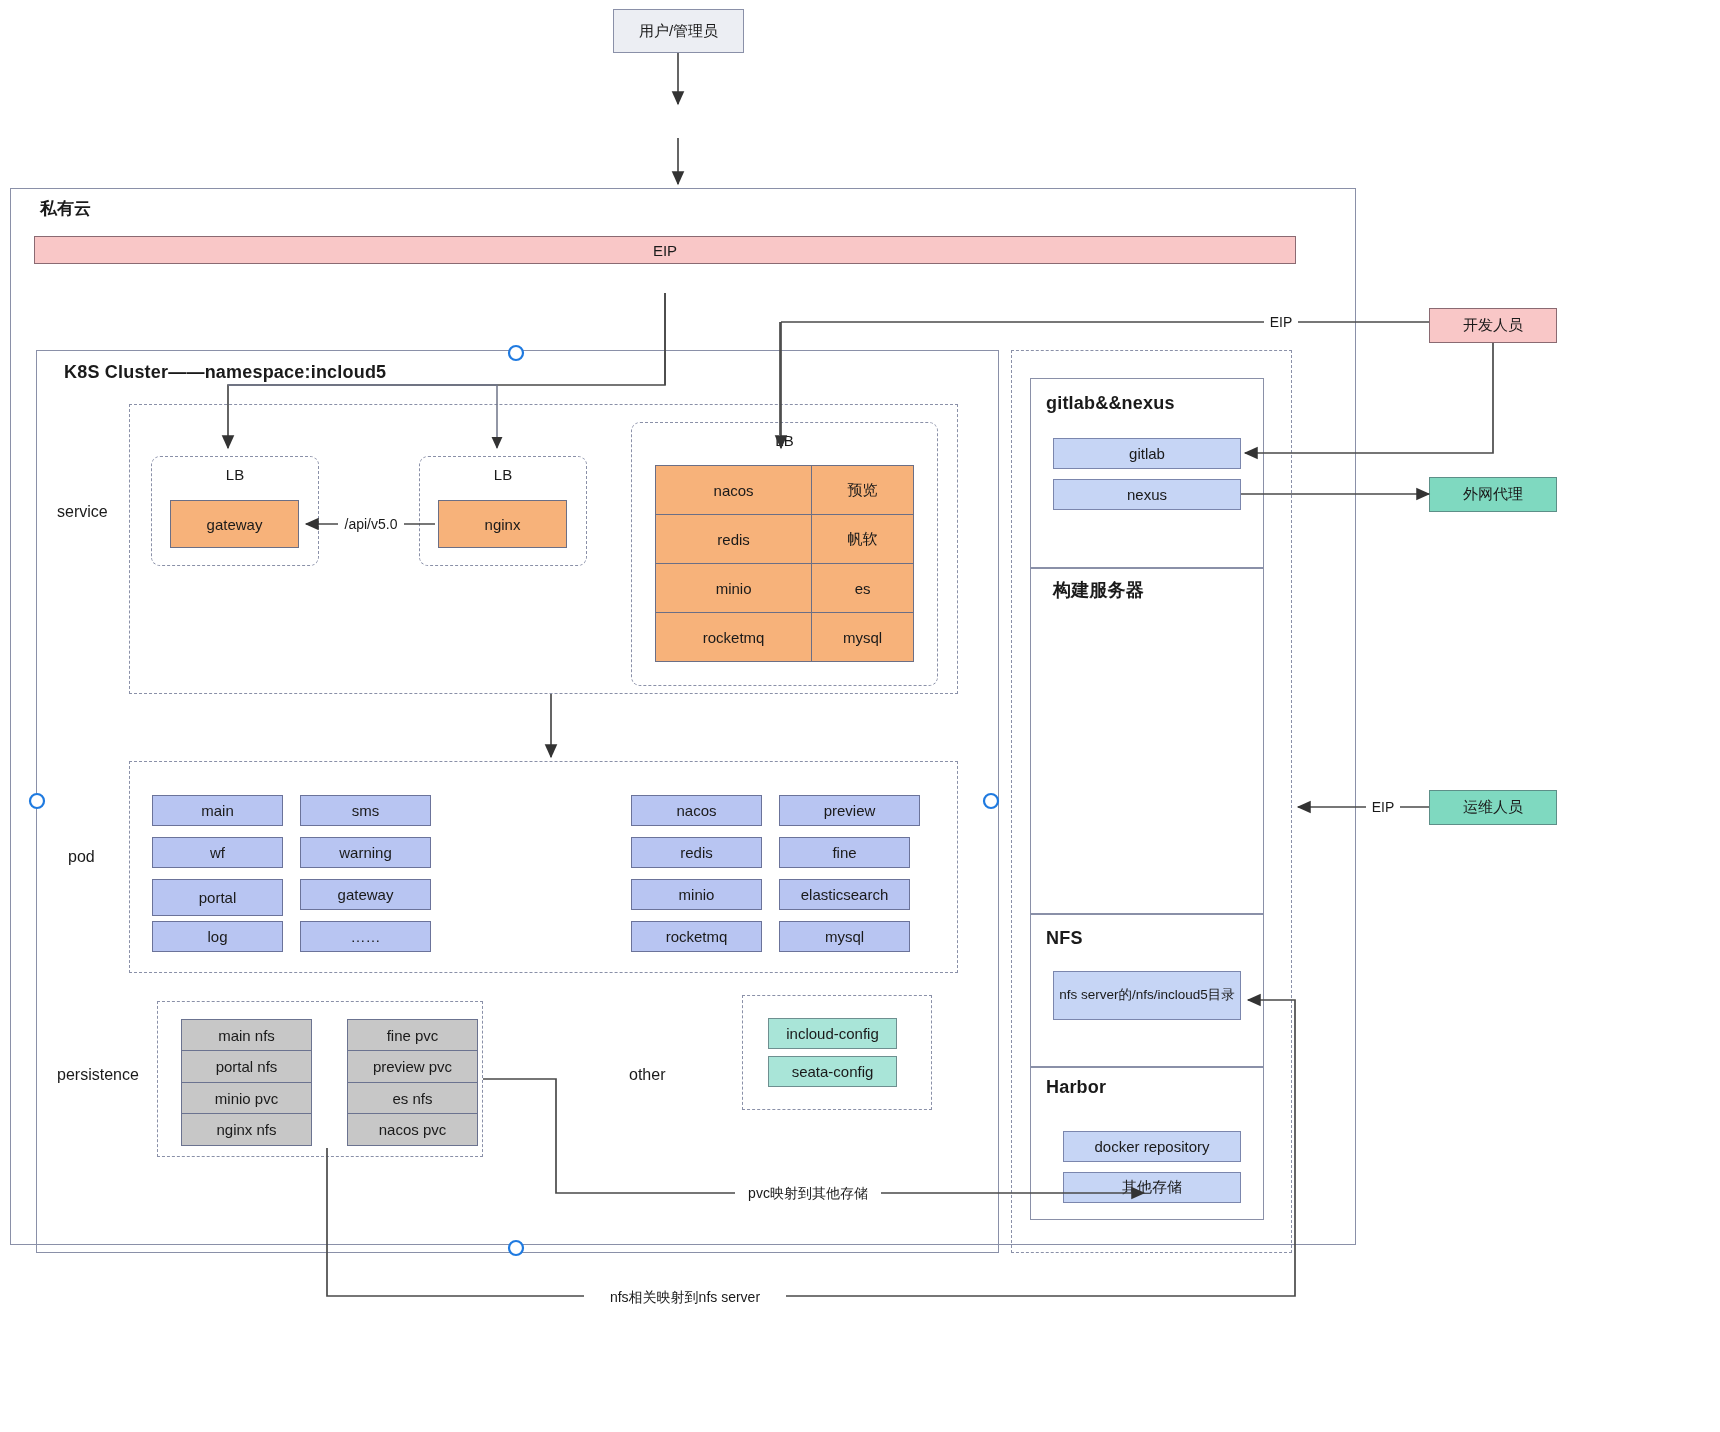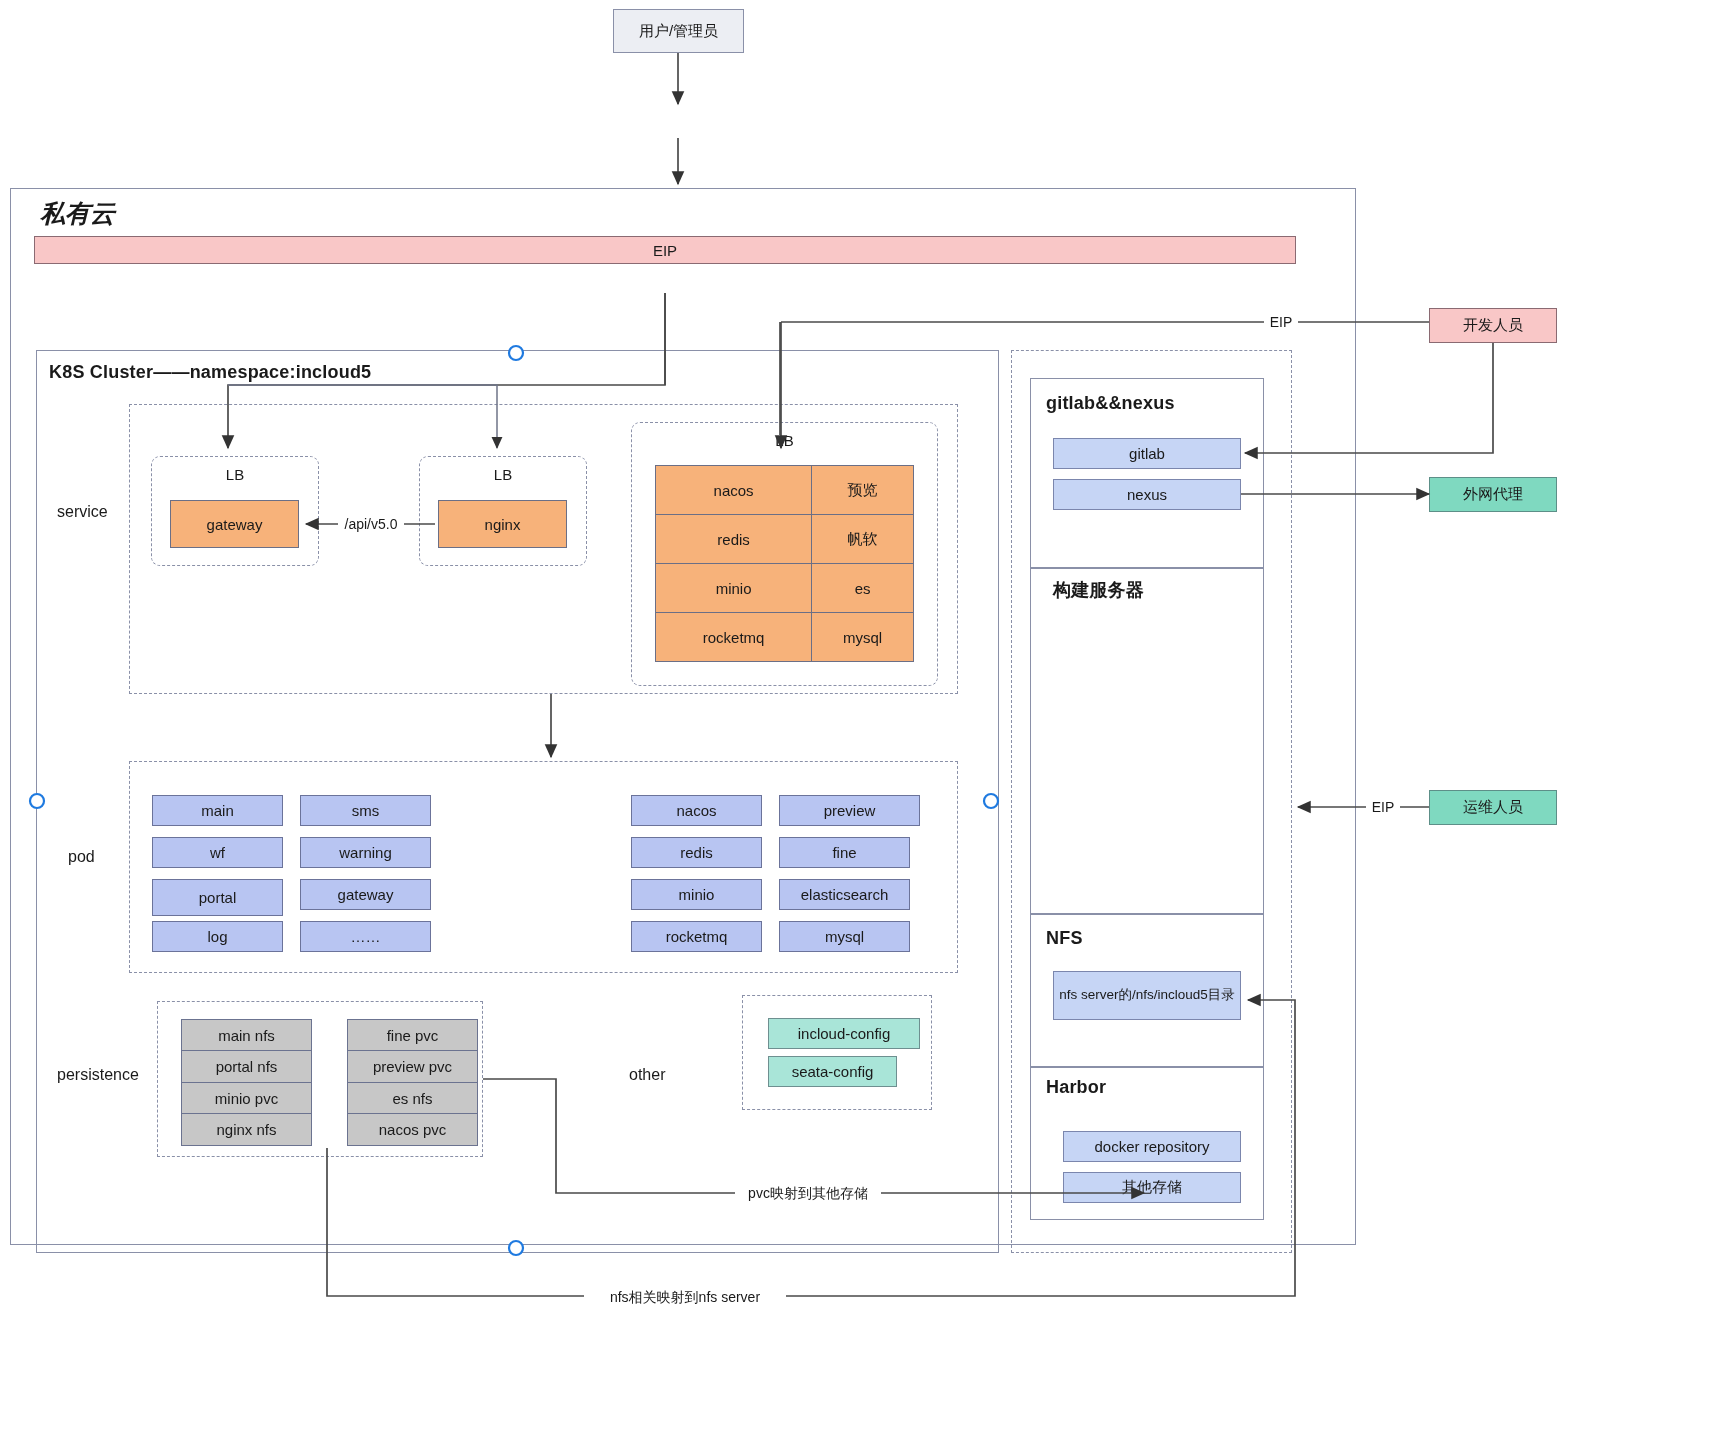--- a/index.html
+++ b/index.html
@@ -19,21 +19,21 @@
   .box-teal2{border:1.6px solid #5d8f88;background:#7fd9c0;}
   .box-dnsbar{border:1.6px solid #8a90a8;background:#cfcfcf;}
 
   .outline-solid{border:1.6px solid #8a90a8;background:transparent;}
   .outline-dash{border:1.8px dashed #8a90a8;background:transparent;}
   .outline-dashdot{border:1.8px dashed #8a90a8;background:transparent;}
 
   .lbl{font-size:15px;color:#1a1a1a;white-space:nowrap;}
   .lbl-sm{font-size:13.5px;}
   .hdr{font-weight:bold;font-size:18px;letter-spacing:.2px;}
-  .hdr-lg{font-weight:bold;font-size:25px;font-style:italic;}
+  .hdr-lg{font-weight:bold;font-size:17px;}
   .sect-lbl{font-size:16px;color:#1a1a1a;}
 
   
   .svc-table{border-collapse:collapse;width:100%;height:100%;}
   .svc-table td{border:1.4px solid #6b6f86;background:#f7b27a;text-align:center;font-size:15px;height:37px;}
 
   svg.wires{position:absolute;left:0;top:0;width:1720px;height:1432px;pointer-events:none;}
   .ln{stroke:#4a4a4a;stroke-width:1.7;fill:none;}
   .ln-thin{stroke:#6f7488;stroke-width:1.5;fill:none;}
   .port{fill:#ffffff;stroke:#1f7ae0;stroke-width:2.2;}
@@ -51,21 +51,21 @@
 
 
   <div class="abs outline-solid" style="left:10px;top:188px;width:1346px;height:1057px;"></div>
   <div class="abs hdr-lg" style="left:40px;top:197px;">私有云</div>
 
   <div class="abs box-pink ctr lbl" style="left:34px;top:236px;width:1262px;height:28px;">
     <span>EIP</span>
   </div>
 
   <div class="abs outline-solid" style="left:36px;top:350px;width:963px;height:903px;"></div>
-  <div class="abs hdr" style="left:49px;top:362px;">K8S Cluster——namespace:incloud5</div>
+  <div class="abs hdr" style="left:64px;top:362px;">K8S Cluster——namespace:incloud5</div>
 
   <div class="abs sect-lbl" style="left:57px;top:503px;">service</div>
   <div class="abs sect-lbl" style="left:68px;top:848px;">pod</div>
   <div class="abs sect-lbl" style="left:57px;top:1066px;">persistence</div>
   <div class="abs sect-lbl" style="left:629px;top:1066px;">other</div>
 
   <div class="abs outline-dash" style="left:129px;top:404px;width:829px;height:290px;"></div>
 
   <div class="abs outline-dashdot" style="left:151px;top:456px;width:168px;height:110px;border-radius:9px;"></div>
   <div class="abs ctr lbl" style="left:151px;top:463px;width:168px;height:22px;">LB</div>
@@ -135,21 +135,21 @@
     </div>
   <div class="abs" id="pers-col1" style="left:181px;top:1019px;width:131px;height:130px;">
       <div class="abs box-gray ctr lbl" style="left: 0px; top: 0px; width: 131px; height: 33px;">main nfs</div>
       <div class="abs box-gray ctr lbl" style="left: 0px; top: 31.4px; width: 131px; height: 33px;">portal nfs</div>
       <div class="abs box-gray ctr lbl" style="left: 0px; top: 62.8px; width: 131px; height: 33px;">minio pvc</div>
       <div class="abs box-gray ctr lbl" style="left: 0px; top: 94.2px; width: 131px; height: 33px;">nginx nfs</div>
     </div>
 
   <div class="abs outline-dash" style="left:742px;top:995px;width:190px;height:115px;"></div>
   <div class="abs" id="other-col" style="left:768px;top:1018px;width:129px;height:70px;">
-      <div class="abs box-teal ctr lbl" style="left: 0px; top: 0px; width: 152px; height: 31px;">incloud-config</div>
+      <div class="abs box-teal ctr lbl" style="left: 0px; top: 0px; width: 129px; height: 31px;">incloud-config</div>
       <div class="abs box-teal ctr lbl" style="left: 0px; top: 38px; width: 129px; height: 31px;">seata-config</div>
     </div>
 
   <div class="abs outline-dashdot" style="left:1011px;top:350px;width:281px;height:903px;"></div>
 
   <div class="abs outline-solid" style="left:1030px;top:378px;width:234px;height:190px;"></div>
   <div class="abs hdr" style="left:1046px;top:393px;">gitlab&amp;&amp;nexus</div>
   <div class="abs" id="gitlab-list" style="left:1053px;top:438px;width:188px;height:76px;">
       <div class="abs box-blue2 ctr lbl" style="left: 0px; top: 0px; width: 188px; height: 31px;">gitlab</div>
       <div class="abs box-blue2 ctr lbl" style="left: 0px; top: 41px; width: 188px; height: 31px;">nexus</div>

